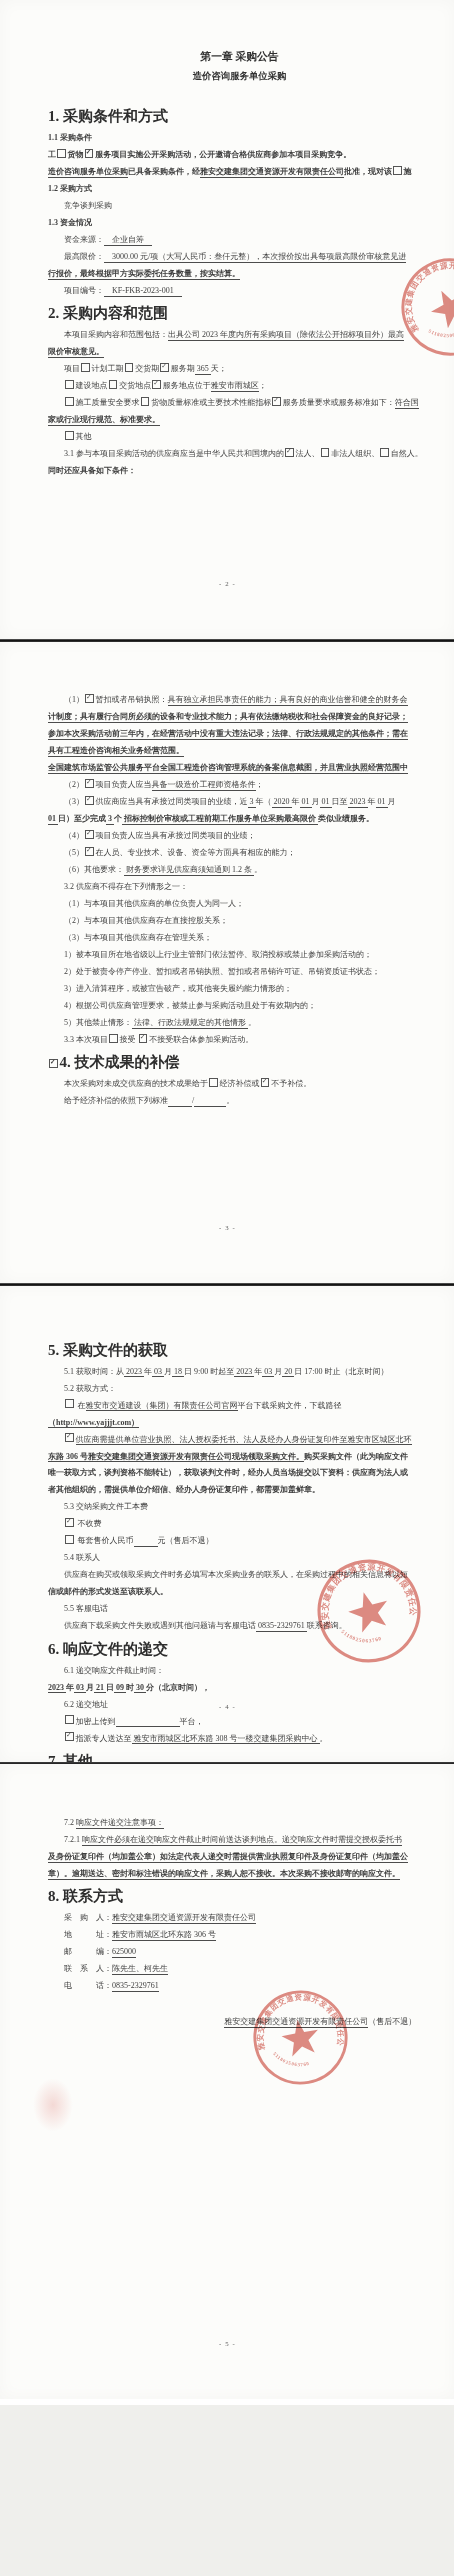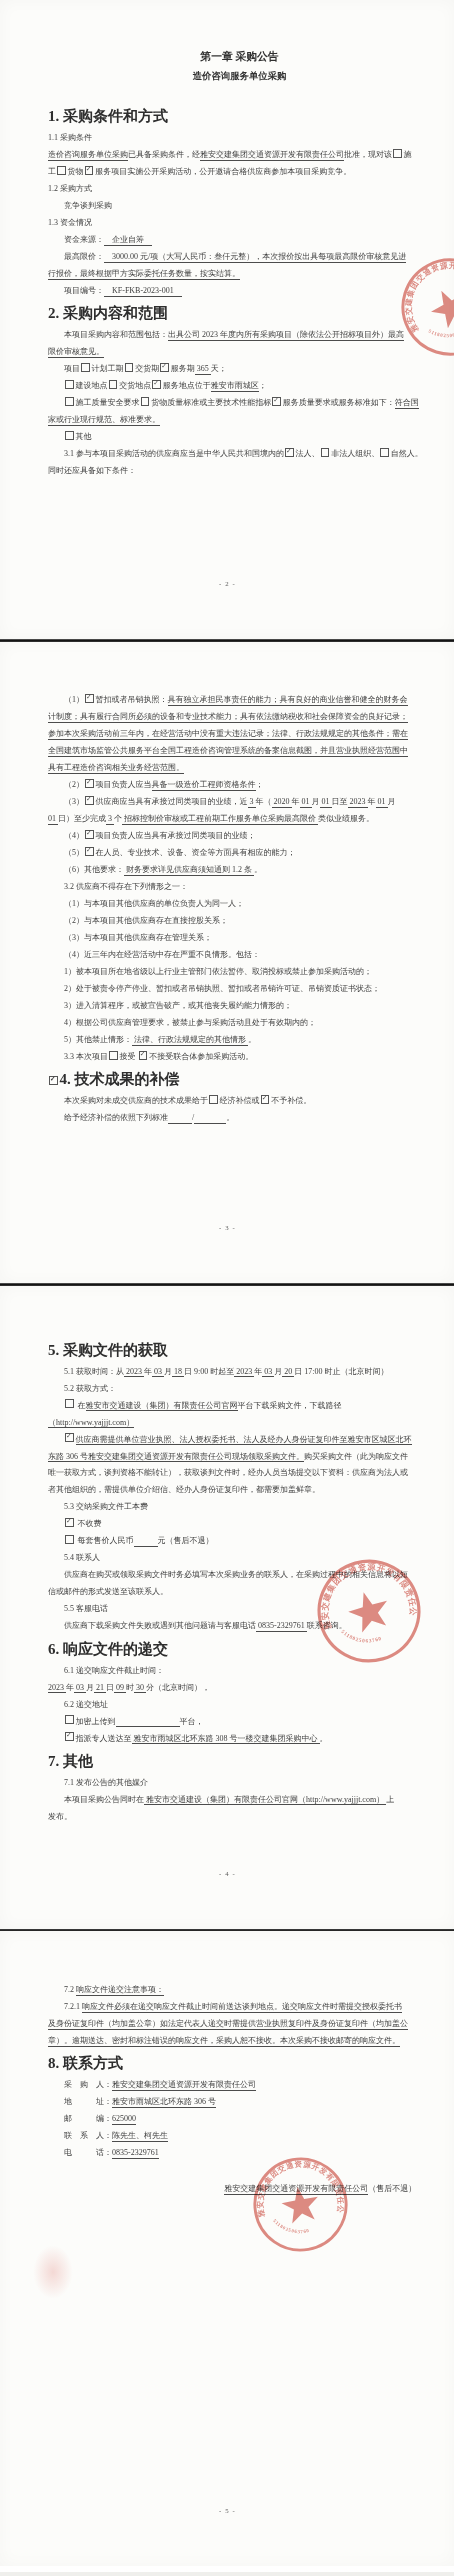--- a/index.html
+++ b/index.html
@@ -6,43 +6,43 @@
   #doc{width:455px;margin:0 auto;background:#000000;}
   .page{position:relative;width:455px;background:#fcfcfa;overflow:hidden;box-shadow:inset 0 0 17px rgba(0,0,0,0.03);}
   .psep{height:2.8px;background:linear-gradient(#6a6a6a,#101010 45%,#3a3a3a);}
   .tail{height:5.7px;background:#ffffff;}
   .content{padding:49px 24px 0 48px;}
   .line{font-family:"Liberation Serif","DejaVu Serif",serif;font-size:8px;line-height:15.3px;margin:1.7px 0;color:#3e3e3e;text-align:justify;}
   .t1{text-align:center;font-size:10.8px;font-weight:700;color:#303030;margin:0 0 4.5px 0;}
   .t2{text-align:center;font-size:9.4px;font-weight:700;color:#303030;margin:0 0 25px 0;}
   .h{font-size:15px;font-weight:700;color:#2e2e2e;margin:8px 0 5.7px 0;}
   .b2{text-indent:2em;}
-  .b0{text-indent:0;}
+  .b0{text-indent:0;font-weight:bold;}
   .sig{text-align:right;padding-right:14.8px;margin-top:20.5px;}
   .date{text-align:right;padding-right:93px;}
   .u{border-bottom:0.6px solid #4c4c4c;padding-bottom:0.6px;}
   .cb{display:inline-block;width:6.8px;height:6.8px;border:0.8px solid #555;margin:0 1.7px 0 1.1px;vertical-align:-0.6px;text-indent:0;position:relative;background:#fcfcfa;}
   .cb.k::after{content:"\2713";position:absolute;left:0px;top:-1.1px;font-size:6.8px;line-height:6.8px;color:#3e3e3e;}
   .pagenum{position:absolute;left:0;right:0;bottom:52px;text-align:center;font-family:"Liberation Serif","DejaVu Serif",serif;font-size:6.8px;color:#5a5a5a;letter-spacing:1.1px;}
   .seal{position:absolute;color:#c7382b;opacity:.58;mix-blend-mode:multiply;pointer-events:none;z-index:5;}
   .seal svg text{font-family:"Liberation Serif","DejaVu Serif",serif;font-weight:700;}
   .smudge{position:absolute;background:radial-gradient(ellipse at center,rgba(214,90,80,.22),rgba(214,90,80,0) 70%);z-index:4;pointer-events:none;}
 </style>
 </head>
 <body>
 
 <div id="doc">
     <section class="page" style="height: 639px;">
       <div class="content">
         <div class="line t1"><span>第一章  采购公告</span></div>
         <div class="line t2"><span>造价咨询服务单位采购</span></div>
         <div class="line h"><span>1. 采购条件和方式</span></div>
         <div class="line b0"><span>1.1  采购条件</span></div>
+        <div class="line b0"><span>工</span><span class="cb"></span><span>货物</span><span class="cb k"></span><span>服务项目实施公开采购活动，公开邀请合格供应商参加本项目采购竞争。</span></div>
         <div class="line b0"><span class="u">造价咨询服务单位采购</span><span>已具备采购条件，经</span><span class="u">雅安交建集团交通资源开发有限责任公司</span><span>批准，现对该</span><span class="cb"></span><span>施</span></div>
-        <div class="line b0"><span>工</span><span class="cb"></span><span>货物</span><span class="cb k"></span><span>服务项目实施公开采购活动，公开邀请合格供应商参加本项目采购竞争。</span></div>
         <div class="line b0"><span>1.2 采购方式</span></div>
         <div class="line b2"><span>竞争谈判采购</span></div>
         <div class="line b0"><span>1.3 资金情况</span></div>
         <div class="line b2"><span>资金来源：</span><span class="u">　企业自筹　</span></div>
         <div class="line b2"><span>最高限价：</span><span class="u">　3000.00 元/项（大写人民币：叁仟元整），本次报价按出具每项最高限价审核意见进</span></div>
         <div class="line b0"><span class="u">行报价，最终根据甲方实际委托任务数量，按实结算。</span></div>
         <div class="line b2"><span>项目编号：</span><span class="u">　KF-FKB-2023-001　</span></div>
         <div class="line h"><span>2. 采购内容和范围</span></div>
         <div class="line b2"><span>本项目采购内容和范围包括：</span><span class="u">出具公司 2023 年度内所有采购项目（除依法公开招标项目外）最高</span></div>
         <div class="line b0"><span class="u">限价审核意见。</span></div>
@@ -65,47 +65,46 @@
           <text font-size="15.5" letter-spacing="1.5" fill="currentColor"><textPath href="#sa0-0" startOffset="28">雅安交建集团交通资源开发有限责任公司</textPath></text>
           <text font-size="10" letter-spacing="1.5" fill="currentColor"><textPath href="#sb0-0" startOffset="4">5118025063760</textPath></text>
         </svg></div>
     </section>
     <div class="psep"></div>
     <section class="page" style="height: 641px;">
       <div class="content">
         <div class="line b2"><span>（1）</span><span class="cb k"></span><span>暂扣或者吊销执照：</span><span class="u">具有独立承担民事责任的能力；具有良好的商业信誉和健全的财务会</span></div>
         <div class="line b0"><span class="u">计制度；具有履行合同所必须的设备和专业技术能力；具有依法缴纳税收和社会保障资金的良好记录；</span></div>
         <div class="line b0"><span class="u">参加本次采购活动前三年内，在经营活动中没有重大违法记录；法律、行政法规规定的其他条件；需在</span></div>
+        <div class="line b0"><span class="u">具有工程造价咨询相关业务经营范围。</span></div>
         <div class="line b0"><span class="u">全国建筑市场监管公共服务平台全国工程造价咨询管理系统的备案信息截图，并且营业执照经营范围中</span></div>
-        <div class="line b0"><span class="u">具有工程造价咨询相关业务经营范围。</span></div>
         <div class="line b2"><span>（2）</span><span class="cb k"></span><span>项目负责人应当</span><span class="u">具备一级造价工程师资格条件</span><span>；</span></div>
         <div class="line b2"><span>（3）</span><span class="cb k"></span><span>供应商应当具有承接过同类项目的业绩，近</span><span class="u"> 3 </span><span>年（</span><span class="u"> 2020 </span><span>年</span><span class="u"> 01 </span><span>月</span><span class="u"> 01 </span><span>日至</span><span class="u"> 2023 </span><span>年</span><span class="u"> 01 </span><span>月</span></div>
         <div class="line b0"><span class="u"> 01 </span><span>日）至少完成</span><span class="u"> 3 </span><span>个</span><span class="u"> 招标控制价审核或工程前期工作服务单位采购最高限价 </span><span>类似业绩服务。</span></div>
         <div class="line b2"><span>（4）</span><span class="cb k"></span><span>项目负责人应当具有承接过同类项目的业绩；</span></div>
         <div class="line b2"><span>（5）</span><span class="cb k"></span><span>在人员、专业技术、设备、资金等方面具有相应的能力；</span></div>
         <div class="line b2"><span>（6）其他要求：</span><span class="u"> 财务要求详见供应商须知通则 1.2 条 </span><span>。</span></div>
         <div class="line b2"><span>3.2  供应商不得存在下列情形之一：</span></div>
         <div class="line b2"><span>（1）与本项目其他供应商的单位负责人为同一人；</span></div>
         <div class="line b2"><span>（2）与本项目其他供应商存在直接控股关系；</span></div>
         <div class="line b2"><span>（3）与本项目其他供应商存在管理关系；</span></div>
-        <div class="line b2"><span>（4）近三年内在经营活动中存在严重不良情形。包括：</span></div>
         <div class="line b2"><span>1）被本项目所在地省级以上行业主管部门依法暂停、取消投标或禁止参加采购活动的；</span></div>
         <div class="line b2"><span>2）处于被责令停产停业、暂扣或者吊销执照、暂扣或者吊销许可证、吊销资质证书状态；</span></div>
         <div class="line b2"><span>3）进入清算程序，或被宣告破产，或其他丧失履约能力情形的；</span></div>
         <div class="line b2"><span>4）根据公司供应商管理要求，被禁止参与采购活动且处于有效期内的；</span></div>
         <div class="line b2"><span>5）其他禁止情形：</span><span class="u"> 法律、行政法规规定的其他情形 </span><span>。</span></div>
         <div class="line b2"><span>3.3  本次项目</span><span class="cb"></span><span>接受 </span><span class="cb k"></span><span>不接受联合体参加采购活动。</span></div>
         <div class="line h"><span class="cb k"></span><span>4. 技术成果的补偿</span></div>
         <div class="line b2"><span>本次采购对未成交供应商的技术成果给于</span><span class="cb"></span><span>经济补偿或</span><span class="cb k"></span><span>不予补偿。</span></div>
         <div class="line b2"><span>给予经济补偿的依照下列标准</span><span class="u">　　　</span><span>/</span><span class="u">　　　　</span><span>。</span></div>
       </div>
       <div class="pagenum">- 3 -</div>
     </section>
     <div class="psep"></div>
-    <section class="page" style="height: 643px;">
+    <section class="page" style="height: 476px;">
       <div class="content">
         <div class="line h"><span>5.  采购文件的获取</span></div>
         <div class="line b2"><span>5.1 获取时间：从</span><span class="u"> 2023 </span><span>年</span><span class="u"> 03 </span><span>月</span><span class="u"> 18 </span><span>日 9:00 时起至</span><span class="u"> 2023 </span><span>年</span><span class="u"> 03 </span><span>月</span><span class="u"> 20 </span><span>日 17:00 时止（北京时间）</span></div>
         <div class="line b2"><span>5.2 获取方式：</span></div>
         <div class="line b2"><span class="cb"></span><span> 在</span><span class="u">雅安市交通建设（集团）有限责任公司官网</span><span>平台下载采购文件，下载路径</span></div>
         <div class="line b0"><span class="u">（http://www.yajjjt.com）</span></div>
         <div class="line b2"><span class="cb k"></span><span class="u">供应商需提供单位营业执照、法人授权委托书、法人及经办人身份证复印件至雅安市区城区北环</span></div>
         <div class="line b0"><span class="u">东路 306 号雅安交建集团交通资源开发有限责任公司现场领取采购文件。</span><span>购买采购文件（此为响应文件</span></div>
         <div class="line b0"><span>唯一获取方式，谈判资格不能转让），获取谈判文件时，经办人员当场提交以下资料：供应商为法人或</span></div>
         <div class="line b0"><span>者其他组织的，需提供单位介绍信、经办人身份证复印件，都需要加盖鲜章。</span></div>

